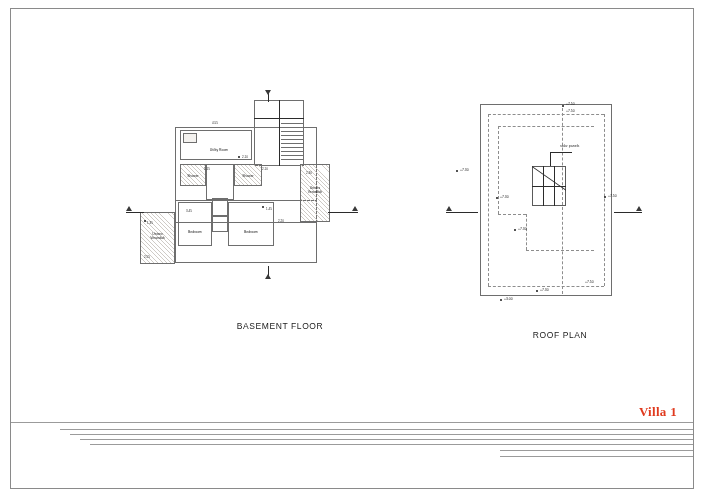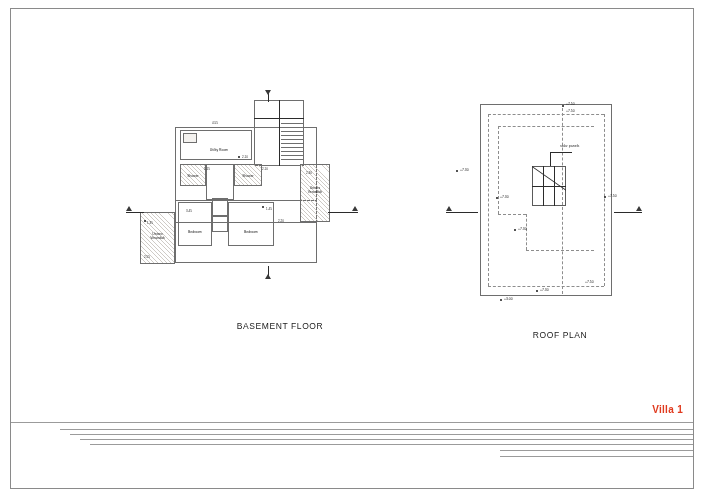--- a/index.html
+++ b/index.html
@@ -15,21 +15,21 @@
   .tiny2{position:absolute;font-size:3.6px;color:#2b2b2b;white-space:nowrap;line-height:1;}
   .rm{position:absolute;font-size:3.4px;color:#1a1a1a;white-space:nowrap;text-align:center;line-height:1.25;}
   .room-box{position:absolute;border:.6px solid #6e6e6e;box-sizing:border-box;background:transparent;}
   .room-fill{position:absolute;border:.6px solid #6e6e6e;box-sizing:border-box;background:#f4f2ef;}
   .hatch{position:absolute;box-sizing:border-box;border:.6px solid #6e6e6e;
     background-image:repeating-linear-gradient(45deg,#cfcbc6 0 .6px,transparent .6px 3px);}
   .dash{position:absolute;border-top:.6px dashed #8d8d8d;}
   .dashv{position:absolute;border-left:.6px dashed #8d8d8d;}
   .dot{position:absolute;width:2.4px;height:2.4px;border-radius:50%;background:#1a1a1a;}
   .lvl{position:absolute;font-size:3.4px;color:#1a1a1a;white-space:nowrap;}
-  .villa{position:absolute;right:22px;top:404px;font-size:10px;font-weight:bold;color:#e03a1e;letter-spacing:.3px;}
+  .villa{position:absolute;right:28px;top:404px;font-size:13px;font-weight:bold;color:#e03a1e;letter-spacing:.3px;font-family:Liberation Serif, serif;}
   .tb{position:absolute;}
   .tb-label{position:absolute;font-size:6.5px;color:#1a1a1a;}
   .tb-code{position:absolute;font-size:11px;font-weight:bold;color:#111;letter-spacing:.4px;}
   .tri{position:absolute;width:0;height:0;border-left:3px solid transparent;border-right:3px solid transparent;border-bottom:5px solid #3a3a3a;}
   .marker{position:absolute;}
   .stair-step{position:absolute;background:#6e6e6e;height:.5px;}
 </style>
 </head>
 <body>
 

